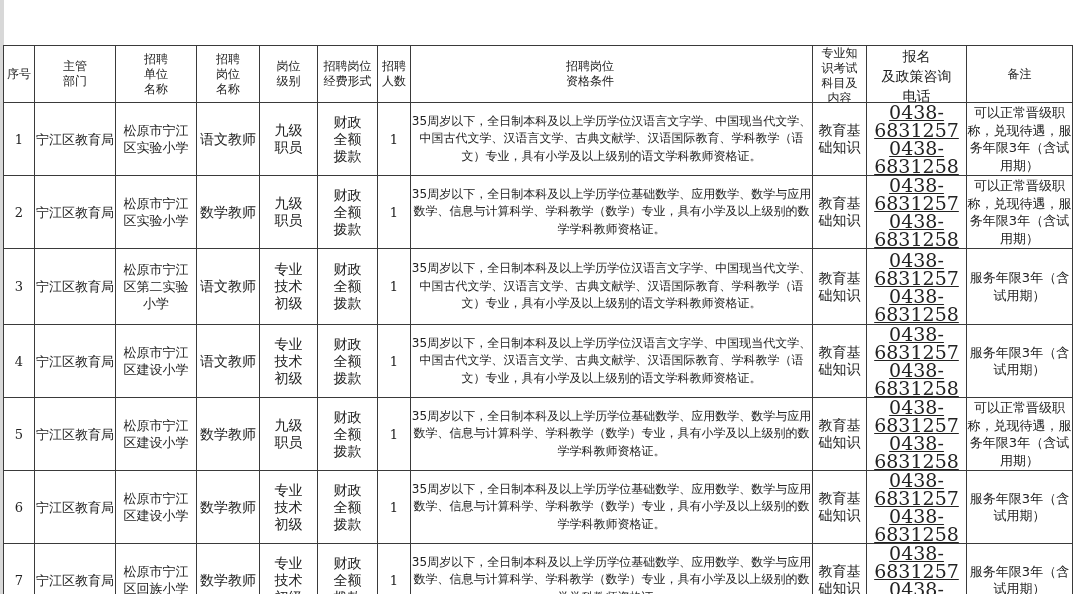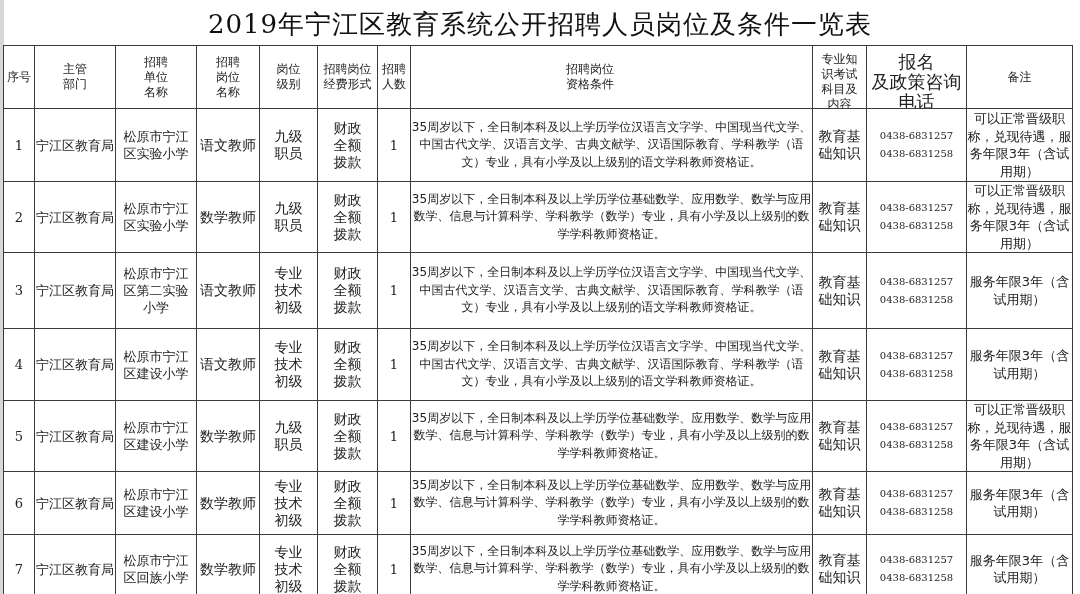--- a/index.html
+++ b/index.html
@@ -7,35 +7,34 @@
            font-family: "DejaVu Serif", "Liberation Serif", serif; color: #1a1a1a; }
     .page { position: absolute; left: 0; top: 0; width: 1080px; height: 594px; background: #fff; }
     .left-edge { position: absolute; left: 0; top: 0; width: 4px; height: 594px; background: #d8d8d8; }
     .title { position: absolute; left: 0; top: 4px; width: 1080px; height: 40px;
              text-align: center; font-size: 26px; line-height: 40px; letter-spacing: 1px;
              font-family: "DejaVu Serif", "Liberation Serif", serif; color: #111; }
     table.grid { position: absolute; left: 3px; top: 45px; border-collapse: collapse; table-layout: fixed; }
     table.grid td, table.grid th { border: 1px solid #3a3a3a; padding: 0; text-align: center; vertical-align: middle;
              font-weight: normal; overflow: hidden; }
     th { font-size: 12px; line-height: 15px; font-family: "DejaVu Sans", "Liberation Sans", sans-serif; color: #222; }
-    th.big { font-size: 18px; line-height: 20px; font-family: "DejaVu Serif", "Liberation Serif", serif; }
+    th.big { font-size: 14px; line-height: 20px; font-family: "DejaVu Serif", "Liberation Serif", serif; }
     td { font-size: 13px; line-height: 17px; color: #222; font-family: "DejaVu Sans", "Liberation Sans", sans-serif; }
     td.num { font-family: "DejaVu Serif", "Liberation Serif", serif; font-weight: bold; font-size: 13px; }
     td.cond { text-align: justify; padding: 0 2px 0 3px; font-size: 12px; line-height: 17.5px; vertical-align: top; }
-    td.phone { font-family: "DejaVu Serif", "Liberation Serif", serif; font-size: 10px; line-height: 18px; }
+    td.phone { font-family: "DejaVu Serif", "Liberation Serif", serif; font-size: 19px; line-height: 18px; text-decoration: underline; }
     td.note { font-size: 13px; line-height: 17.5px; padding: 0 2px; }
     .cell-inner { display: block; }
-    .clip { height: 56px; overflow: hidden; display: block; margin-top: 6px; }
+    .clip { height: 56px; overflow: hidden; display: block; }
   </style>
 </head>
 <body>
 
 <div class="page">
   <div class="left-edge"></div>
-  <div class="title">2019年宁江区教育系统公开招聘人员岗位及条件一览表</div>
 
   <table class="grid">
     <colgroup>
       <col style="width:31px">
       <col style="width:81px">
       <col style="width:81px">
       <col style="width:63px">
       <col style="width:58px">
       <col style="width:60px">
       <col style="width:33px">

